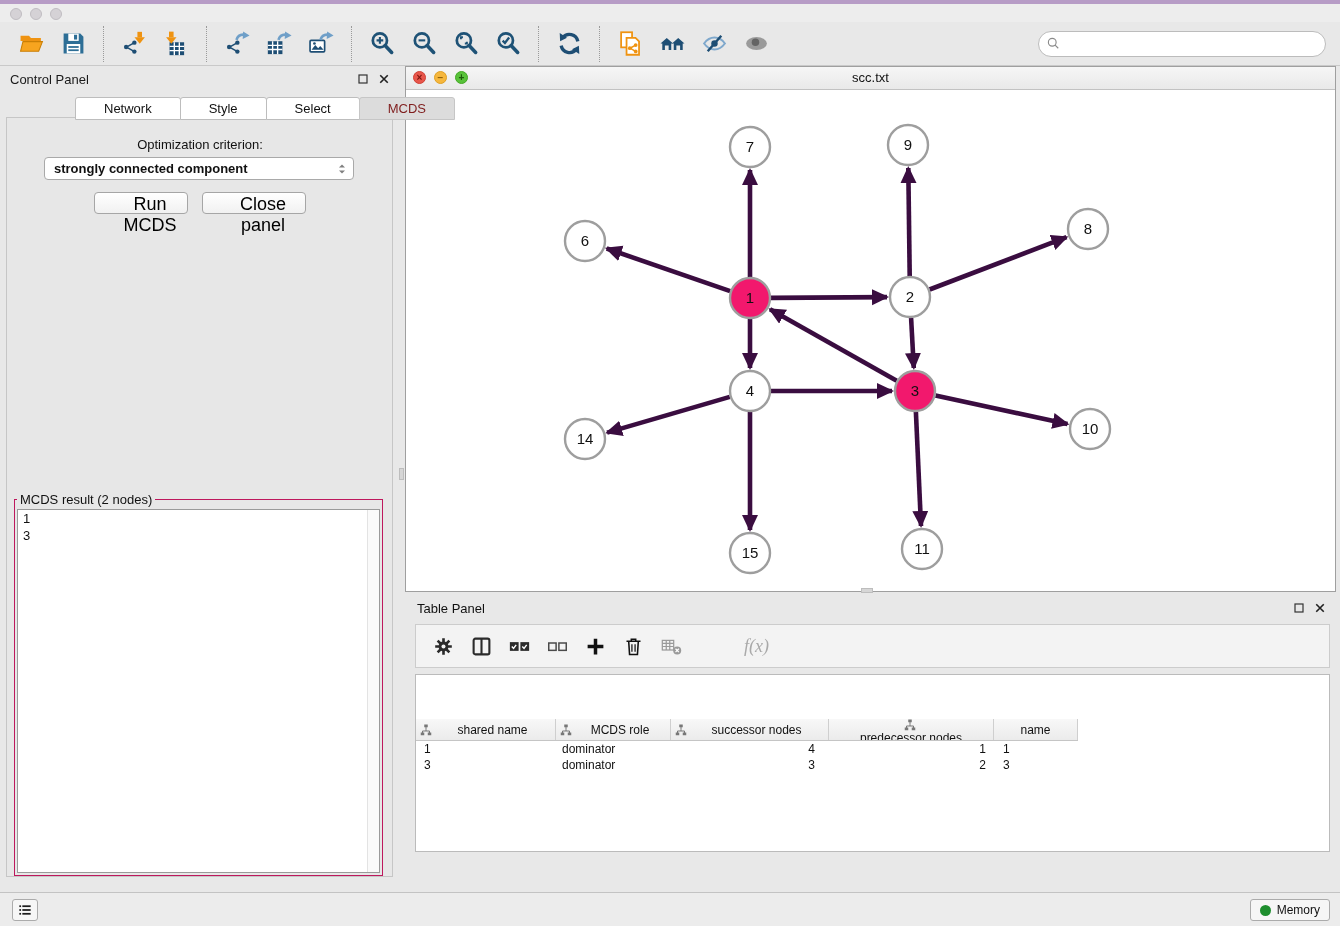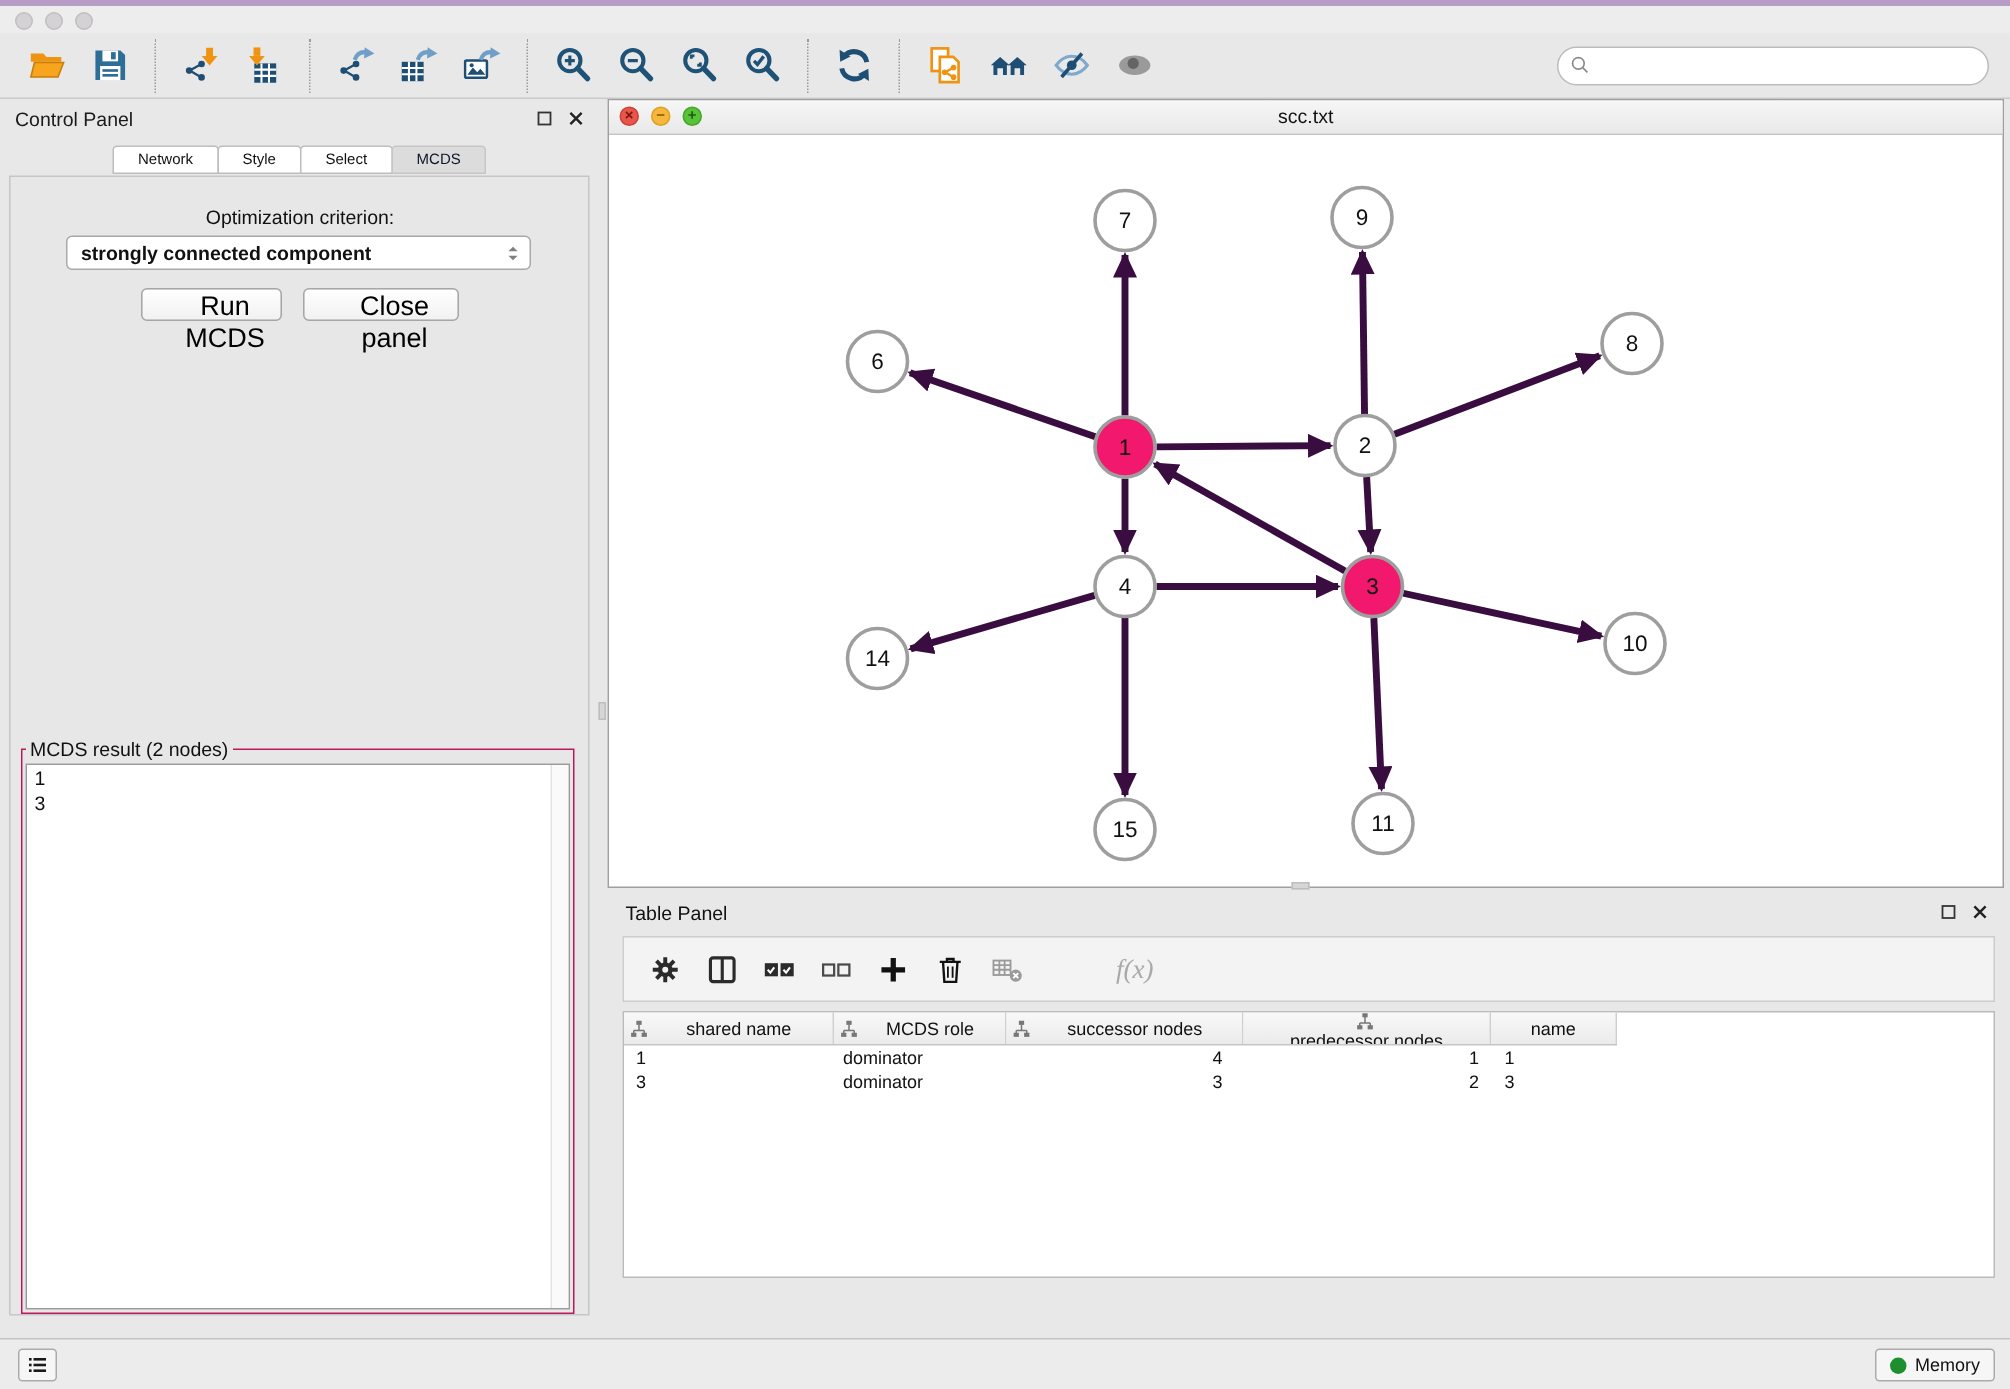--- a/index.html
+++ b/index.html
@@ -26,22 +26,22 @@
   .search-ic svg{width:100%;height:100%;display:block;}
   .search-input{border:none;outline:none;background:transparent;flex:1;height:20px;font-size:13px;padding:0 6px 0 4px;}
   
   .hdr-ic{width:12px;height:12px;display:inline-block;cursor:pointer;}
   .hdr-ic svg{width:100%;height:100%;display:block;}
   
   .control-panel{position:absolute;left:0;top:66px;width:400px;height:826px;background:#e8e8e8;}
   .cp-header{position:absolute;left:10px;top:6px;font-size:13px;color:#1a1a1a;}
   .cp-hdr-icons{position:absolute;right:10px;top:7px;display:flex;gap:9px;}
   .cp-tabs{position:absolute;left:76px;top:31px;display:flex;z-index:2;}
-  .cp-tab{font-size:10px;padding:3px 16px 3px;background:#fff;border:1px solid #bdbdbd;margin-left:-1px;color:#111;cursor:pointer;border-radius:3px 3px 0 0;}
-  .cp-tab.active{background:#dcdcdc;color:#0f172a;border-color:#c6c6c6;}
+  .cp-tab{font-size:13px;padding:3px 28px 3px;background:#fff;border:1px solid #bdbdbd;margin-left:-1px;color:#111;cursor:pointer;border-radius:3px 3px 0 0;}
+  .cp-tab.active{background:#dcdcdc;color:#7f1d1d;border-color:#c6c6c6;}
   .cp-content{position:absolute;left:6px;top:51px;width:387px;height:760px;border:1px solid #c6c6c6;background:#e7e7e7;box-sizing:border-box;}
   .opt-label{position:absolute;left:0;right:0;top:71px;text-align:center;font-size:13px;}
   .criterion-select{position:absolute;left:44px;top:91px;width:310px;height:23px;background:#fff;border:1px solid #a9a9a9;border-radius:4px;box-sizing:border-box;display:flex;align-items:center;font-size:13px;padding-left:9px;cursor:pointer;font-weight:bold;}
   .criterion-select .chev{margin-left:auto;width:14px;height:16px;margin-right:4px;}
   .criterion-select .chev svg{width:100%;height:100%;display:block;}
   .cp-btn{position:absolute;top:126px;height:22px;background:linear-gradient(#ffffff,#f1f1f1);border:1px solid #a6a6a6;border-radius:4px;font-size:18px;font-family:Liberation Sans, sans-serif;cursor:pointer;box-sizing:border-box;padding-left:24px;}
   #run-mcds{left:94px;width:94px;}
   #close-panel{left:202px;width:104px;}
   .mcds-fieldset{position:absolute;left:14px;top:426px;width:369px;height:384px;border:1px solid #be185d;margin:0;padding:0;box-sizing:border-box;}
   .mcds-fieldset legend{font-size:13px;padding:0 3px;margin-left:2px;color:#111;}
@@ -472,21 +472,21 @@
               <path d="M1.5 8.5h13M1.5 12h13M6 5v11M10 5v11"></path>
             </g>
             <circle cx="18.5" cy="16.5" r="4.6" fill="#9a9a9a"></circle>
             <path d="M16.6 14.6l3.8 3.8M20.4 14.6l-3.8 3.8" stroke="#fff" stroke-width="1.4"></path>
           </svg>
         </span>
       </span>
       <span class="tpt-btn tpt-fx" style="width: auto; margin-left: 48px;">f(x)</span>
     </div>
   <div class="tbl-wrap">
-    <div class="tbl-head" id="tbl-head" style="width: 662px;">
+    <div class="tbl-head" id="tbl-head" style="width: 662px; margin-top: 44px;">
         <div class="th-cell" style="width: 140px;">
           <span class="th-ic">
             <svg viewBox="0 0 24 24">
               <g fill="none" stroke="#777" stroke-width="2">
                 <path d="M12 6v5M5 18v-4M19 18v-4M5 14h14M12 14v-3"></path>
               </g>
               <rect x="8.5" y="1" width="7" height="5.5" fill="#777"></rect>
               <rect x="1.5" y="17" width="7" height="5.5" fill="#777"></rect>
               <rect x="15.5" y="17" width="7" height="5.5" fill="#777"></rect>
             </svg>

